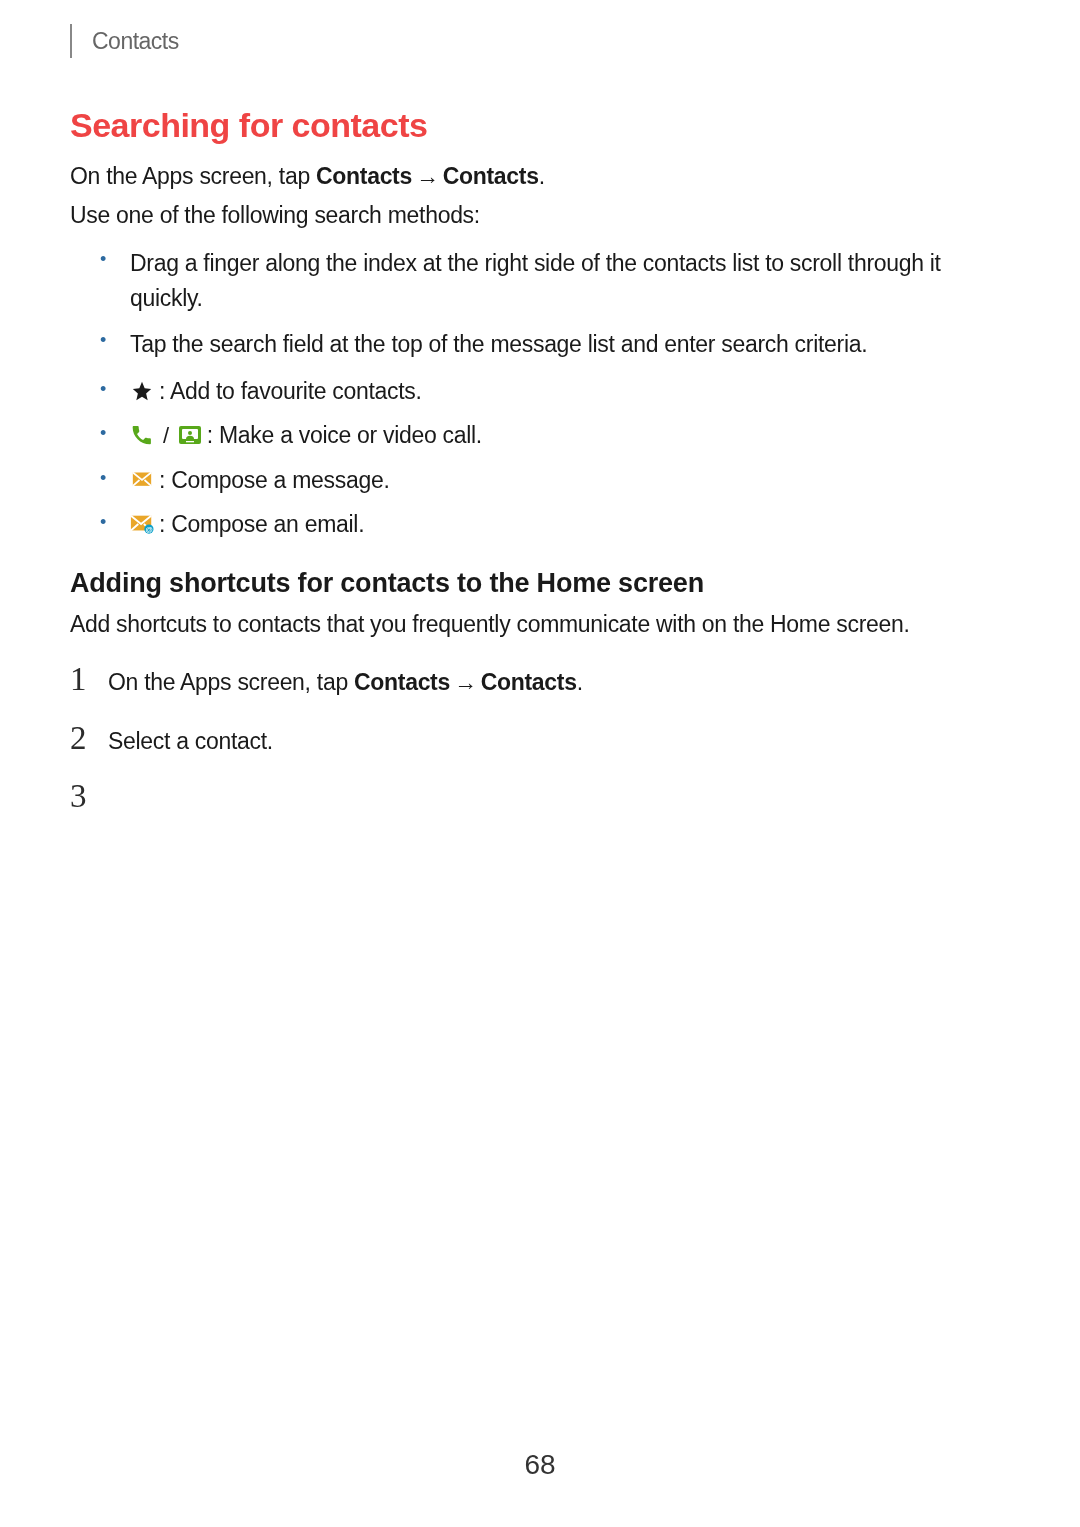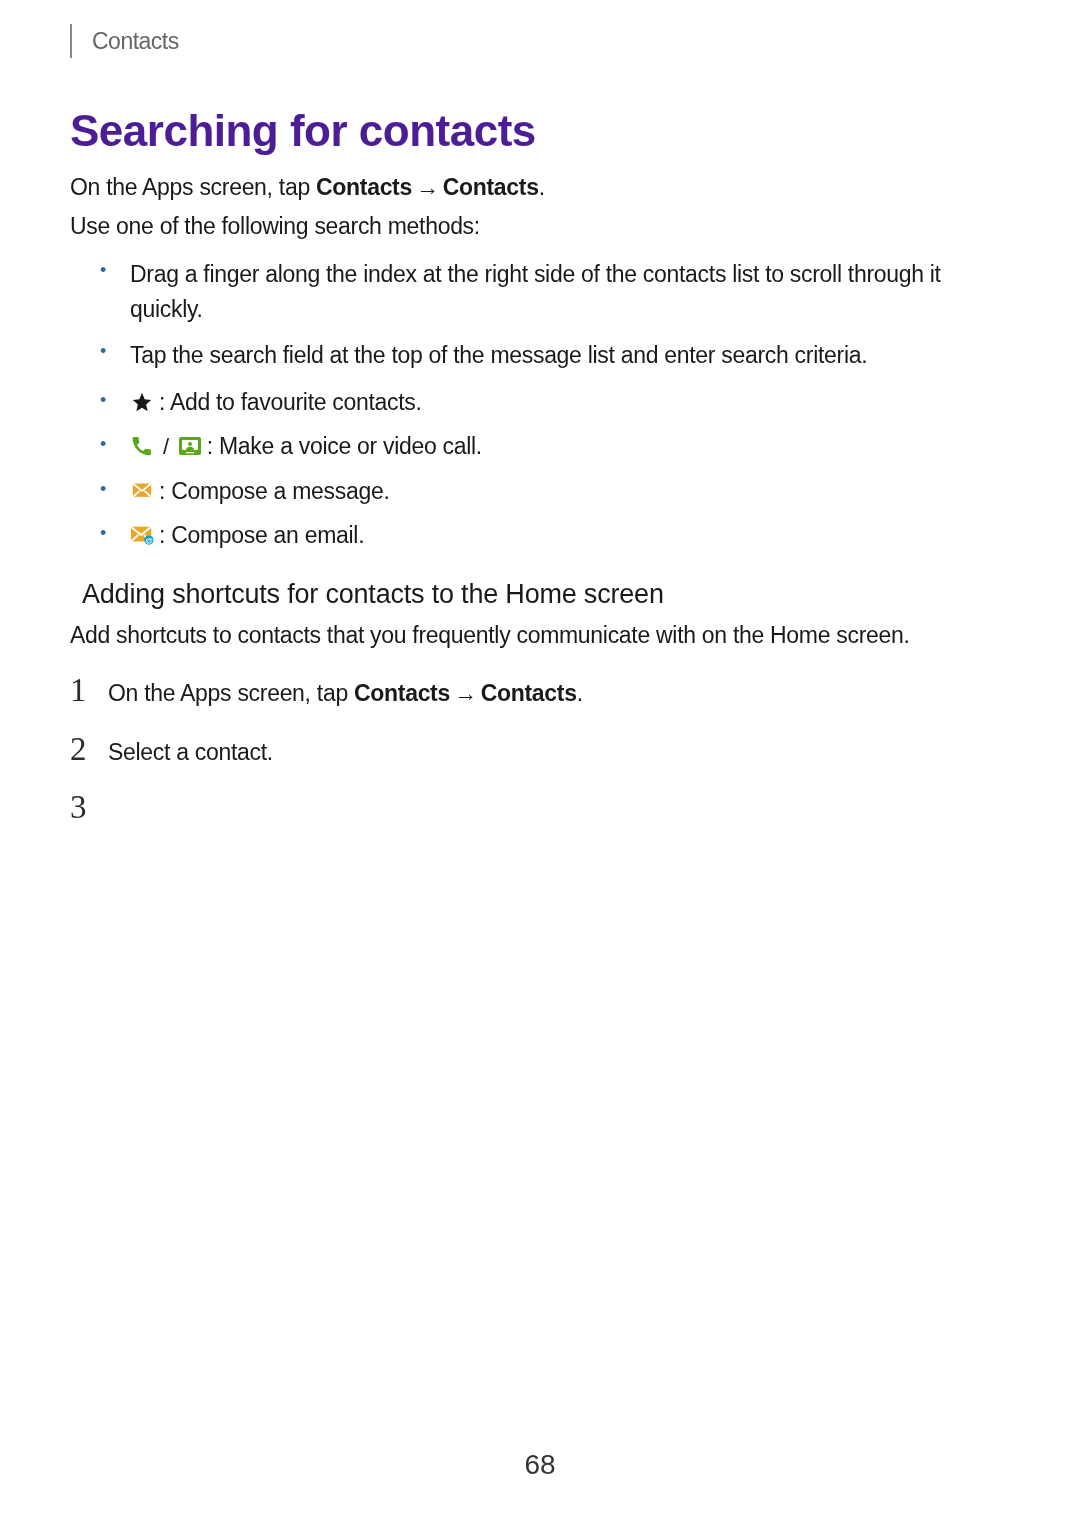--- a/index.html
+++ b/index.html
@@ -30,22 +30,22 @@
     margin-right: 20px;
   }
   .header-text {
     font-size: 23px;
     color: #666;
     letter-spacing: -0.5px;
   }
   h1.title {
     font-family: "Segoe UI", "Helvetica Neue", Arial, sans-serif;
     font-weight: 700;
-    font-size: 44px;
-    color: #4c1d95;
+    font-size: 34px;
+    color: #ef4444;
     margin: 0 0 14px 0;
     letter-spacing: -0.5px;
   }
   .body-text, .bullets li, .icon-bullets li, .steps .step-text {
     font-size: 23px;
     color: #1a1a1a;
     line-height: 1.5;
     letter-spacing: -0.3px;
   }
   .body-text { margin: 4px 0; }
@@ -99,22 +99,22 @@
   .glyph {
     display: inline-flex;
     width: 24px;
     height: 24px;
     align-items: center;
     justify-content: center;
   }
   .sep { font-size: 22px; margin: 0 3px; }
   h2.subhead {
     font-size: 27px;
-    font-weight: 400;
-    margin: 26px 0 8px 12px;
+    font-weight: 700;
+    margin: 26px 0 8px 0;
     color: #1a1a1a;
     letter-spacing: -0.2px;
   }
   .steps {
     margin: 18px 0;
   }
   .step {
     display: flex;
     align-items: baseline;
     margin: 20px 0;

